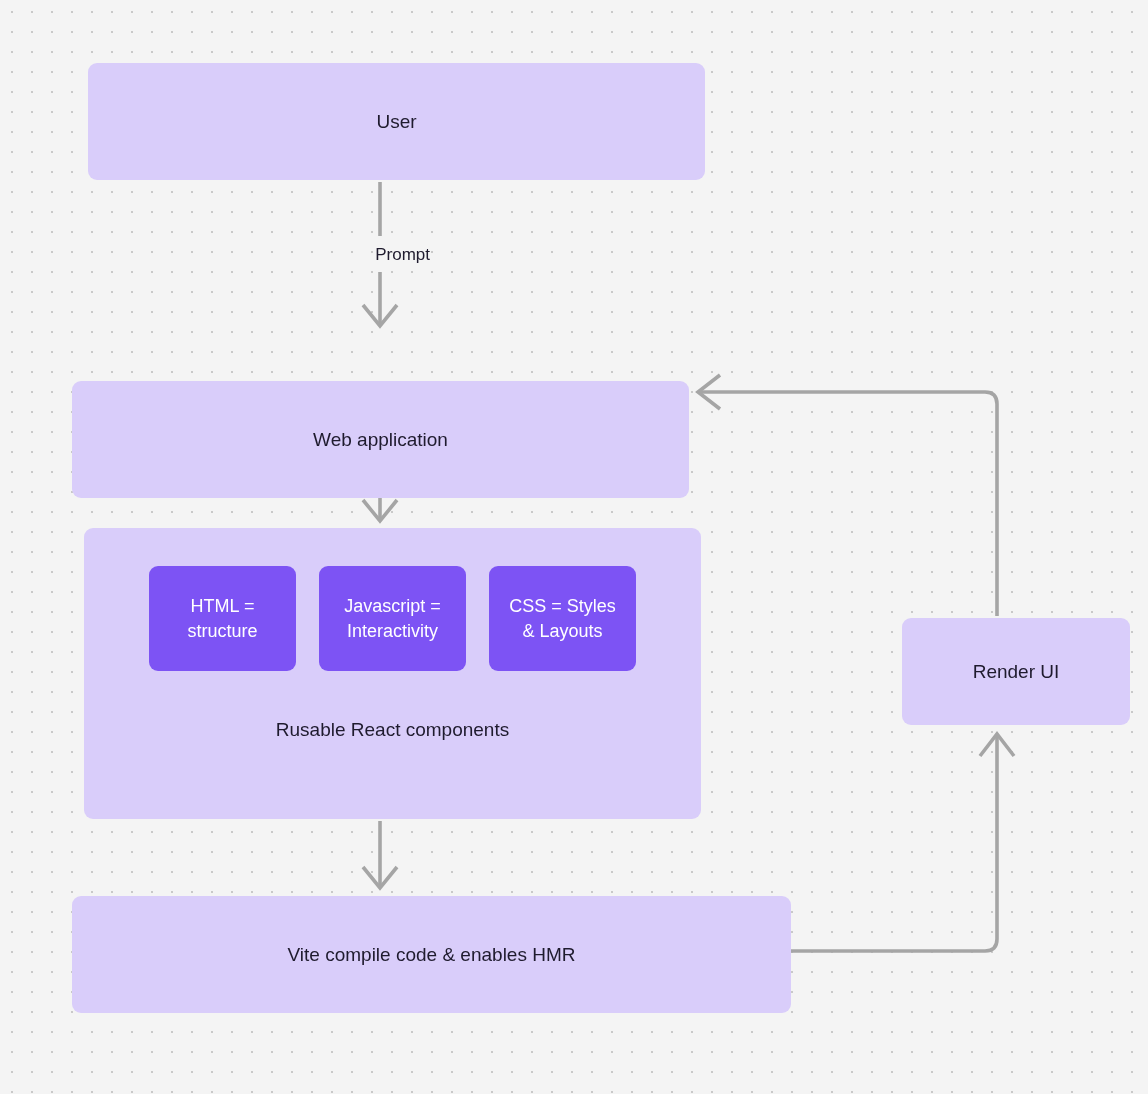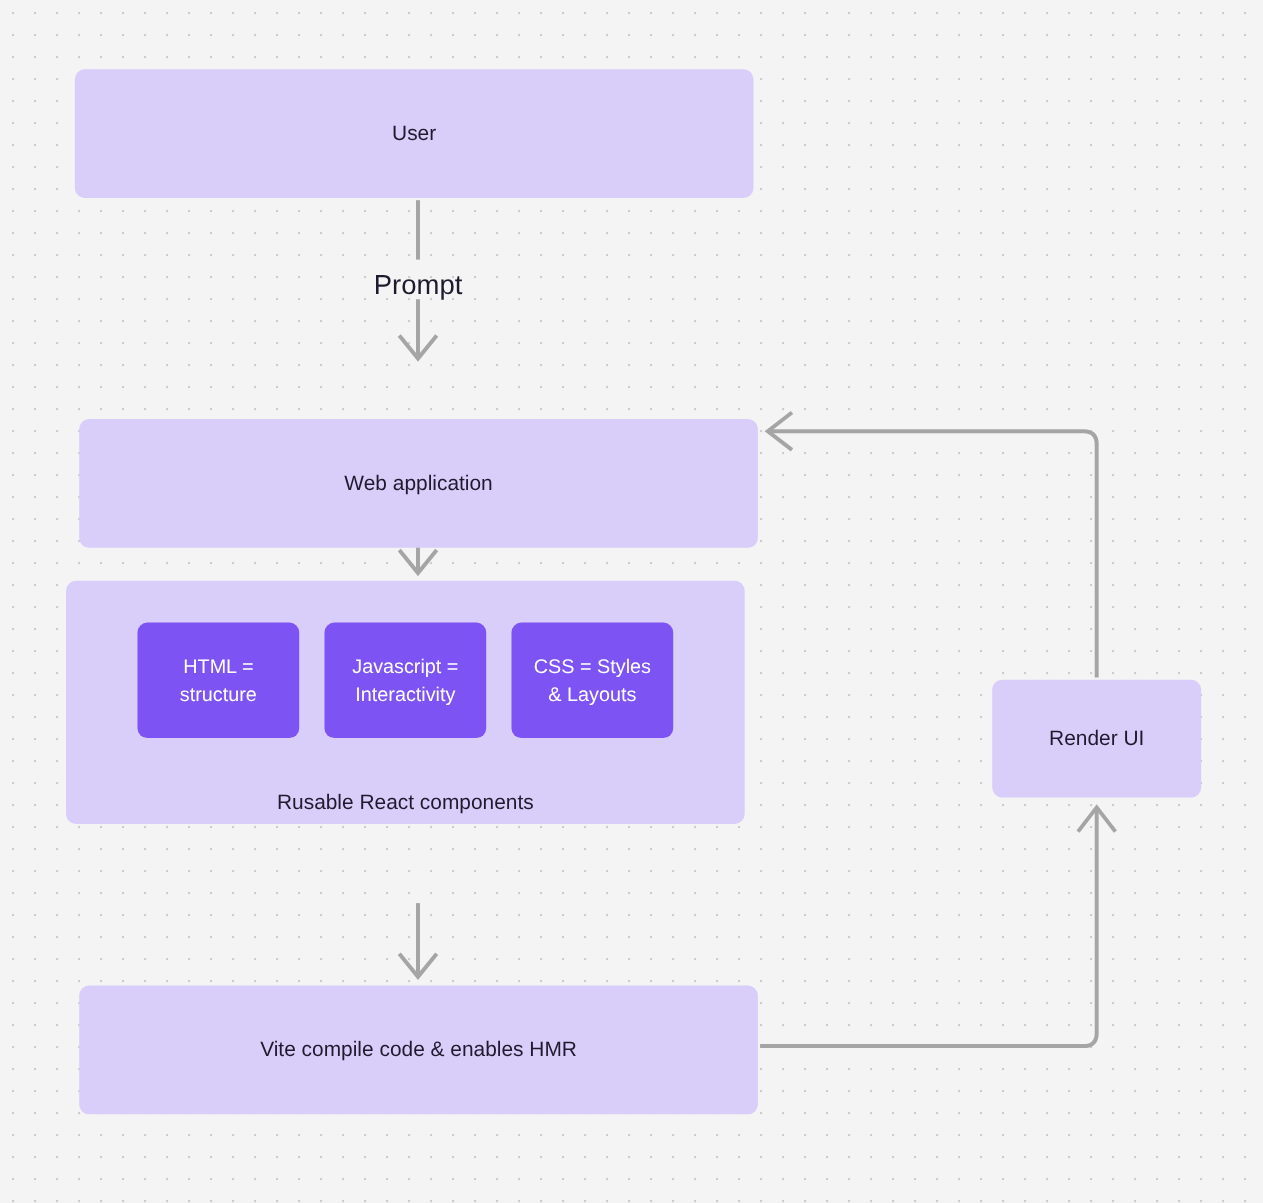--- a/index.html
+++ b/index.html
@@ -44,25 +44,25 @@
 
   .node-inner {
     background: #7d53f4;
     color: #ffffff;
     font-size: 18px;
     line-height: 1.38;
     border-radius: 9px;
   }
 
   
-  #node-user            { left: 68px;  top: 63px;  width: 617px; height: 117px; }
+  #node-user            { left: 88px;  top: 63px;  width: 617px; height: 117px; }
   #node-web-application { left: 72px;  top: 333px; width: 617px; height: 117px; margin-top: 48px; }
-  #node-components      { left: 60px;  top: 528px; width: 617px; height: 221px; }
-  #node-vite            { left: 72px;  top: 896px; width: 617px; height: 117px; }
-  #node-render-ui       { left: 902px; top: 618px; width: 190px; height: 107px; }
+  #node-components      { left: 84px;  top: 528px; width: 617px; height: 291px; }
+  #node-vite            { left: 72px;  top: 896px; width: 719px; height: 117px; }
+  #node-render-ui       { left: 902px; top: 618px; width: 228px; height: 107px; }
 
   
   .inner-row {
     position: absolute;
     left: 65px;
     top: 38px;
     display: flex;
     gap: 23px;
   }
   .inner-row .node-inner {
@@ -103,24 +103,24 @@
   .edge-head {
     fill: none;
     stroke: #a5a5a5;
     stroke-width: 3.6px;
     stroke-linecap: butt;
     stroke-linejoin: miter;
   }
 
   .edge-label {
     position: absolute;
-    font-size: 25px;
+    font-size: 17px;
     color: #1f1b2e;
     background: transparent;
-    text-align: center;
+    text-align: right;
     white-space: nowrap;
   }
   #edge-label-prompt { left: 330px; top: 245px; width: 100px; }
 </style>
 </head>
 <body>
 
 <div id="canvas">
 
   <svg class="edge-layer" viewBox="0 0 1148 1094" width="1148" height="1094">

